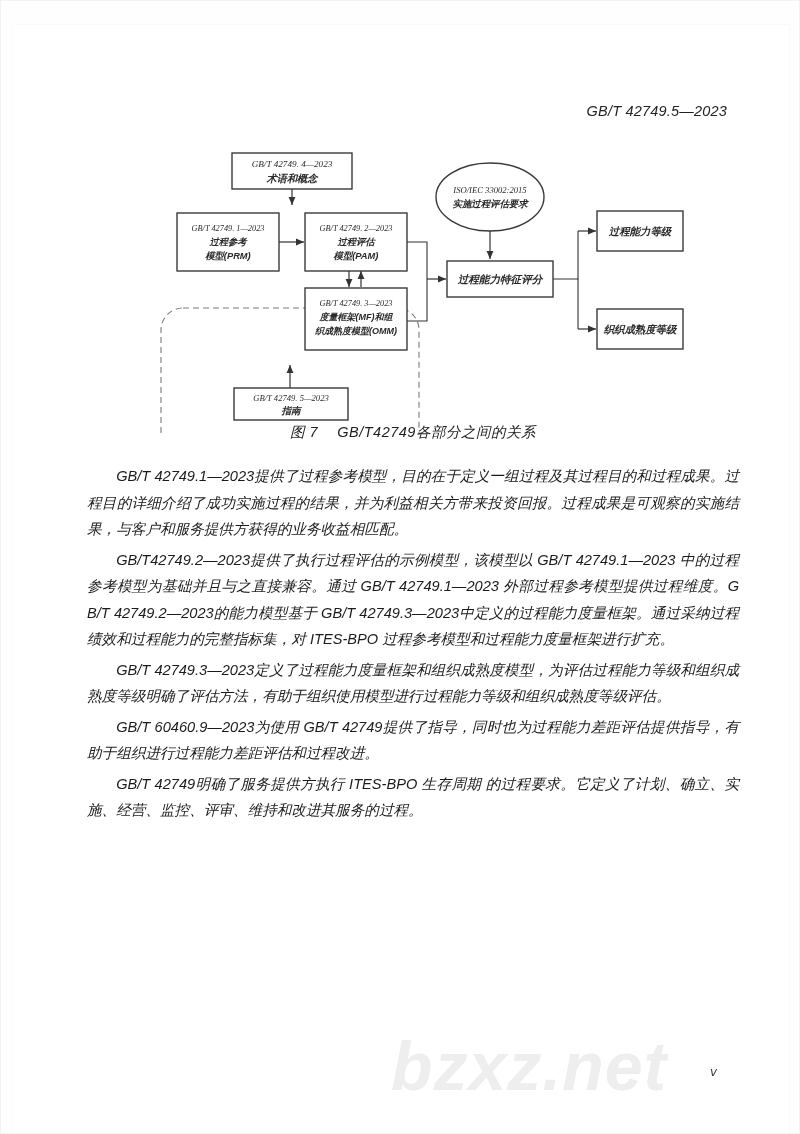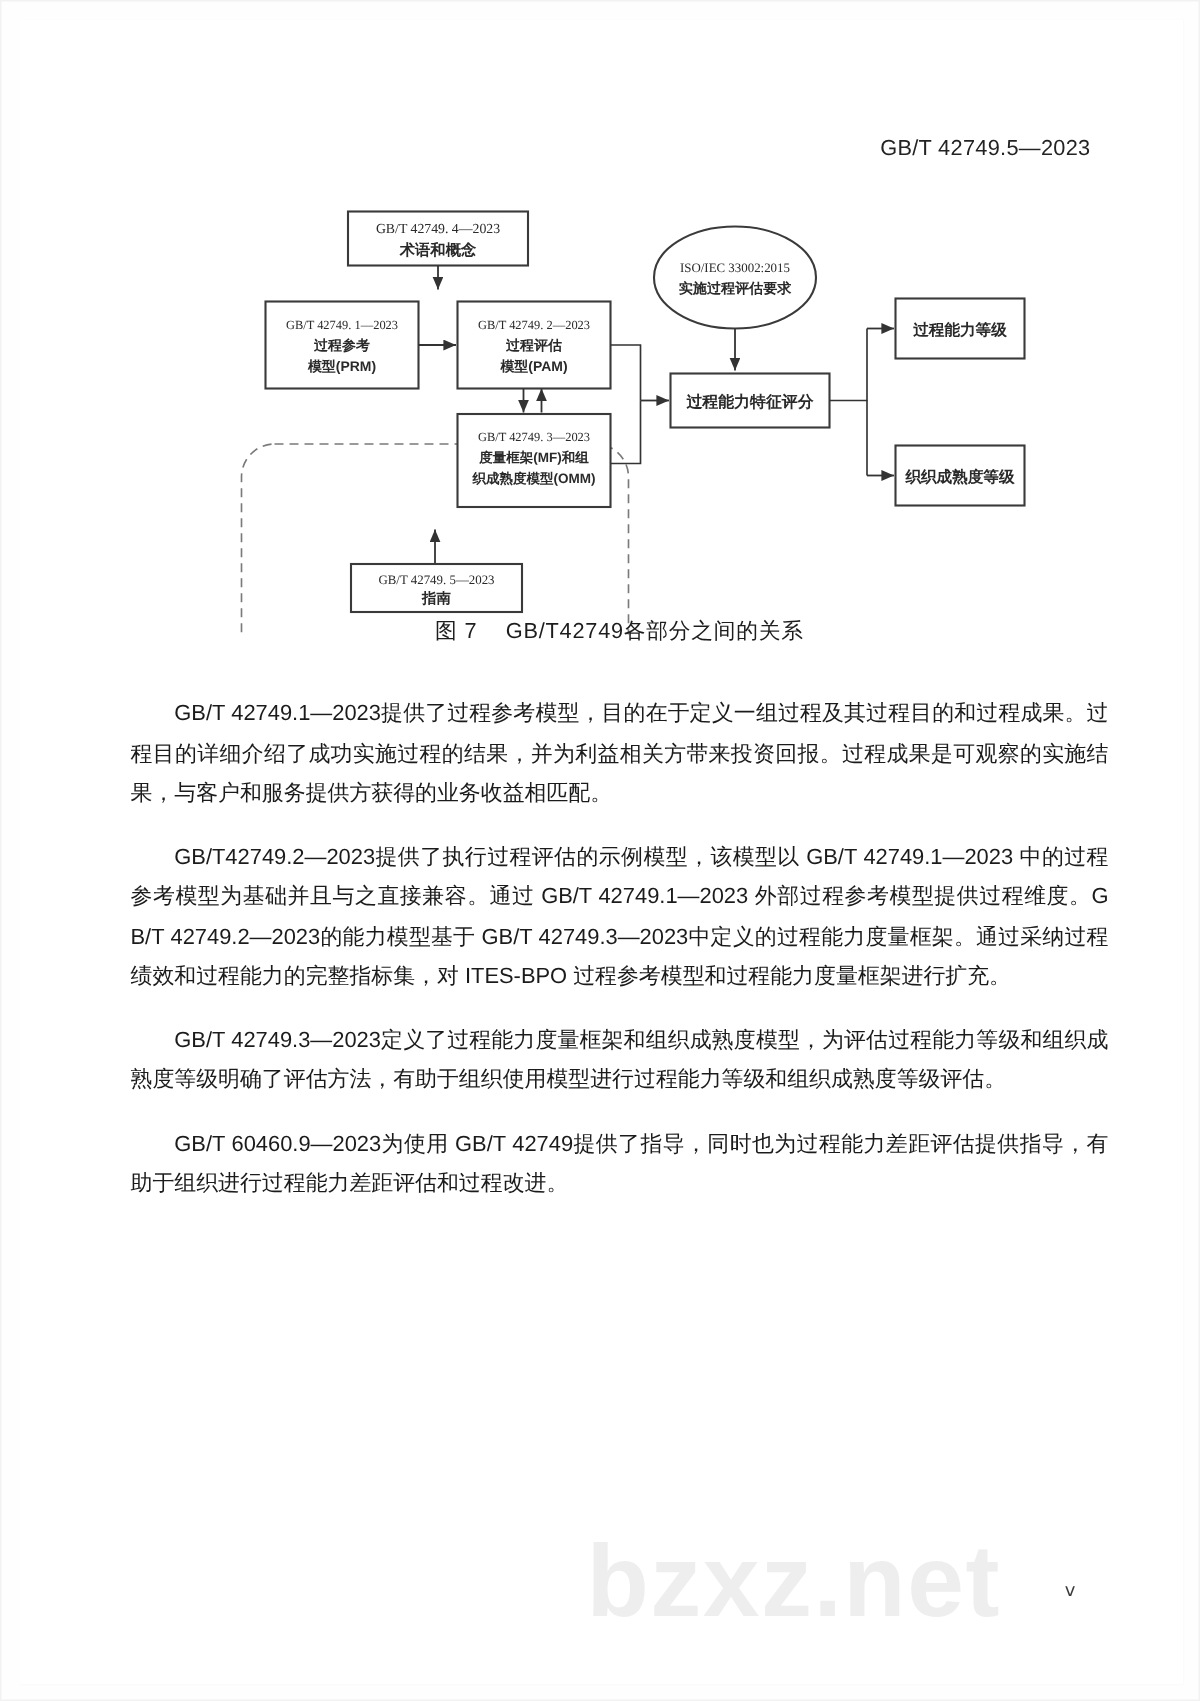--- a/index.html
+++ b/index.html
@@ -19,25 +19,26 @@
     left: 0; top: 0;
     width: 800px;
     height: 1134px;
     background: #fefefe;
     box-sizing: border-box;
     border: 1px solid #f2f2f2;
     overflow: hidden;
   }
   .page-inner {
     position: absolute;
-    left: 12px; top: 12px;
+    left: 12px; top: 24px;
     width: 776px;
     height: 1110px;
     background: #ffffff;
     box-shadow: 0 0 1px rgba(0,0,0,0.10);
+    font-style: italic;
   }
 
   
   .header {
     position: absolute;
     top: 78px;
     right: 62px;
     font-size: 14.5px;
     letter-spacing: 0.2px;
     color: #232323;
@@ -95,21 +96,21 @@
     top: 434px;
     width: 652px;
   }
   .para {
     font-size: 14.6px;
     line-height: 26.5px;
     color: #1b1b1b;
     text-align: justify;
     text-justify: inter-ideograph;
     text-indent: 2em;
-    margin: 16px 0 1px 0;
+    margin: 4px 0 1px 0;
     word-break: break-all;
   }
 
   
   .nodetext {
     font-family: "Liberation Serif", "DejaVu Serif", serif;
     fill: #2a2a2a;
   }
   .nodetext-cn {
     font-family: "Liberation Sans", "DejaVu Sans", sans-serif;
@@ -211,20 +212,21 @@
       <span>图 7</span>
       <span class="cap-sp"></span>
       <span>GB/T42749各部分之间的关系</span>
     </div>
 
     <div class="body-text">
       <p class="para">GB/T 42749.1—2023提供了过程参考模型，目的在于定义一组过程及其过程目的和过程成果。过程目的详细介绍了成功实施过程的结果，并为利益相关方带来投资回报。过程成果是可观察的实施结果，与客户和服务提供方获得的业务收益相匹配。</p>
       <p class="para">GB/T42749.2—2023提供了执行过程评估的示例模型，该模型以 GB/T 42749.1—2023 中的过程参考模型为基础并且与之直接兼容。通过 GB/T 42749.1—2023 外部过程参考模型提供过程维度。GB/T 42749.2—2023的能力模型基于 GB/T 42749.3—2023中定义的过程能力度量框架。通过采纳过程绩效和过程能力的完整指标集，对 ITES-BPO 过程参考模型和过程能力度量框架进行扩充。</p>
       <p class="para">GB/T 42749.3—2023定义了过程能力度量框架和组织成熟度模型，为评估过程能力等级和组织成熟度等级明确了评估方法，有助于组织使用模型进行过程能力等级和组织成熟度等级评估。</p>
       <p class="para">GB/T 60460.9—2023为使用 GB/T 42749提供了指导，同时也为过程能力差距评估提供指导，有助于组织进行过程能力差距评估和过程改进。</p>
+      <p class="para">GB/T 42749明确了服务提供方执行 ITES-BPO 生存周期 的过程要求。它定义了计划、确立、实施、经营、监控、评审、维持和改进其服务的过程。</p>
     </div>
 
     <div class="watermark">bzxz.net</div>
 
     <div class="page-number">ⅴ</div>
 
   </div>
 </div>
 
 </body></html>

